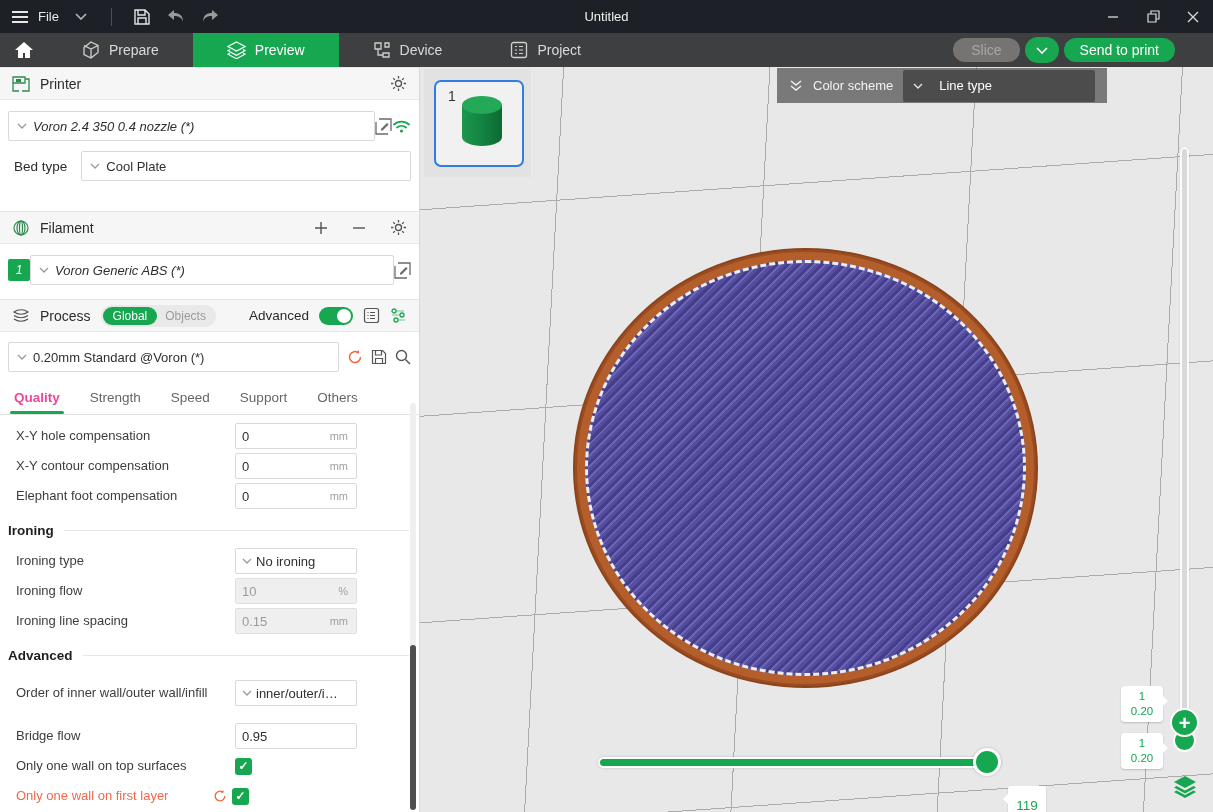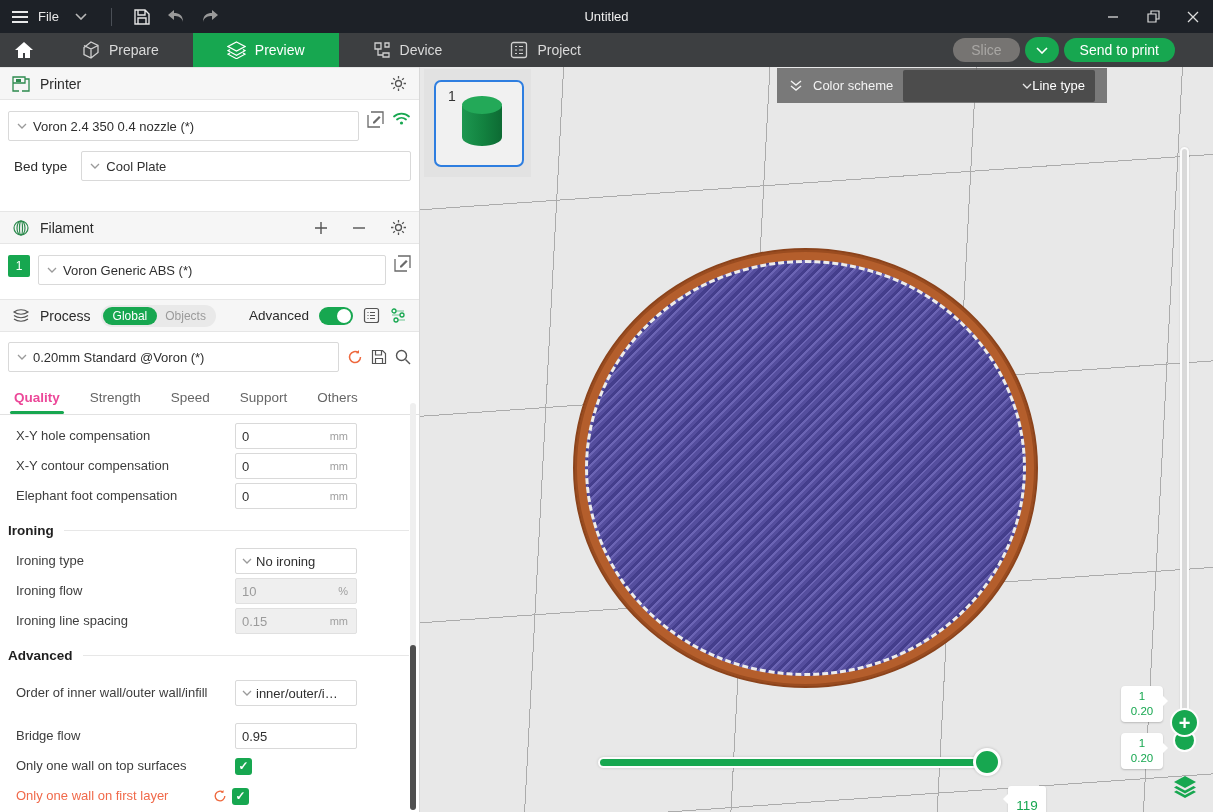--- a/index.html
+++ b/index.html
@@ -42,21 +42,21 @@
   .sec-head { height:33px; background:#f6f6f6; border-top:1px solid #e6e6e6;
     border-bottom:1px solid #e6e6e6; display:flex; align-items:center;
     padding:0 12px; gap:10px; }
   .sec-title { font-size:14px; color:#2b2b2b; }
   .sec-spacer { flex:1; }
   .ic-gray { color:#545454; display:flex; align-items:center; }
   .ic-green { color:#17a750; display:flex; align-items:center; }
 
   .sel { background:#fff; border:1px solid #d9d9d9; border-radius:2px; height:30px;
     display:flex; align-items:center; gap:6px; padding:0 8px; font-size:13px; color:#2f2f2f; }
-  .row-pad { display:flex; align-items:flex-start; gap:8px; padding:11px 8px 4px 8px; }
+  .row-pad { display:flex; align-items:center; gap:0; padding:11px 8px 4px 8px;font-style:italic; }
   .bed-row { display:flex; align-items:center; gap:14px; padding:6px 8px 12px 8px; }
   .bed-label { font-size:13.5px; color:#2b2b2b; padding-left:6px; }
 
   .slot-badge { width:22px; height:22px; background:#17a750; color:#fff; font-size:12px;
     display:flex; align-items:center; justify-content:center; border-radius:2px; }
 
   .scope-pill { background:#e9e9e9; border-radius:12px; display:flex; align-items:center;
     padding:2px; font-size:12px; }
   .scope-on { background:#17a750; color:#fff; border-radius:10px; padding:2px 10px; }
   .scope-off { color:#9b9b9b; padding:2px 8px; }
@@ -111,21 +111,21 @@
   .cyl-body { position:absolute; left:0; top:10px; width:40px; height:40px;
     background:linear-gradient(90deg,#1d9750 0%,#12813f 55%,#0d6a33 100%);
     border-radius:0 0 20px 20px / 0 0 9px 9px; }
   .cyl-top { position:absolute; left:0; top:0; width:40px; height:18px;
     background:#23a958; border-radius:50%; }
 
   .view-opts { position:absolute; left:357px; top:1px; width:330px; height:35px;
     background:rgba(96,96,96,0.82); display:flex; align-items:center; gap:10px;
     padding:0 12px; color:#f2f2f2; font-size:13px; }
   .opts-dd { background:#4c4c4c; border-radius:2px; height:25px; flex:1;
-    display:flex; align-items:center; gap:0; padding:16px 10px; color:#fff;justify-content:flex-end; }
+    display:flex; align-items:center; gap:16px; padding:16px 10px; color:#fff; }
 
   .print-ring { position:absolute; left:153px; top:181px; width:465px; height:440px;
     border-radius:50%; background:#b45e2c; border:2px solid #8b431b;
     box-shadow:inset 0 0 0 2px #9a4c20; }
   .print-infill { position:absolute; left:10px; top:10px; right:10px; bottom:10px;
     border-radius:50%; border:3px dashed #ececec;
     background:repeating-linear-gradient(135deg,#6b64b4 0 2px,#554e9e 2px 5px,#443e8c 5px 8px); }
 
   .h-slider { position:absolute; left:178px; top:690px; width:403px; height:11px;
     background:#17a750; border:2px solid #fdfdfd; border-radius:6px;

